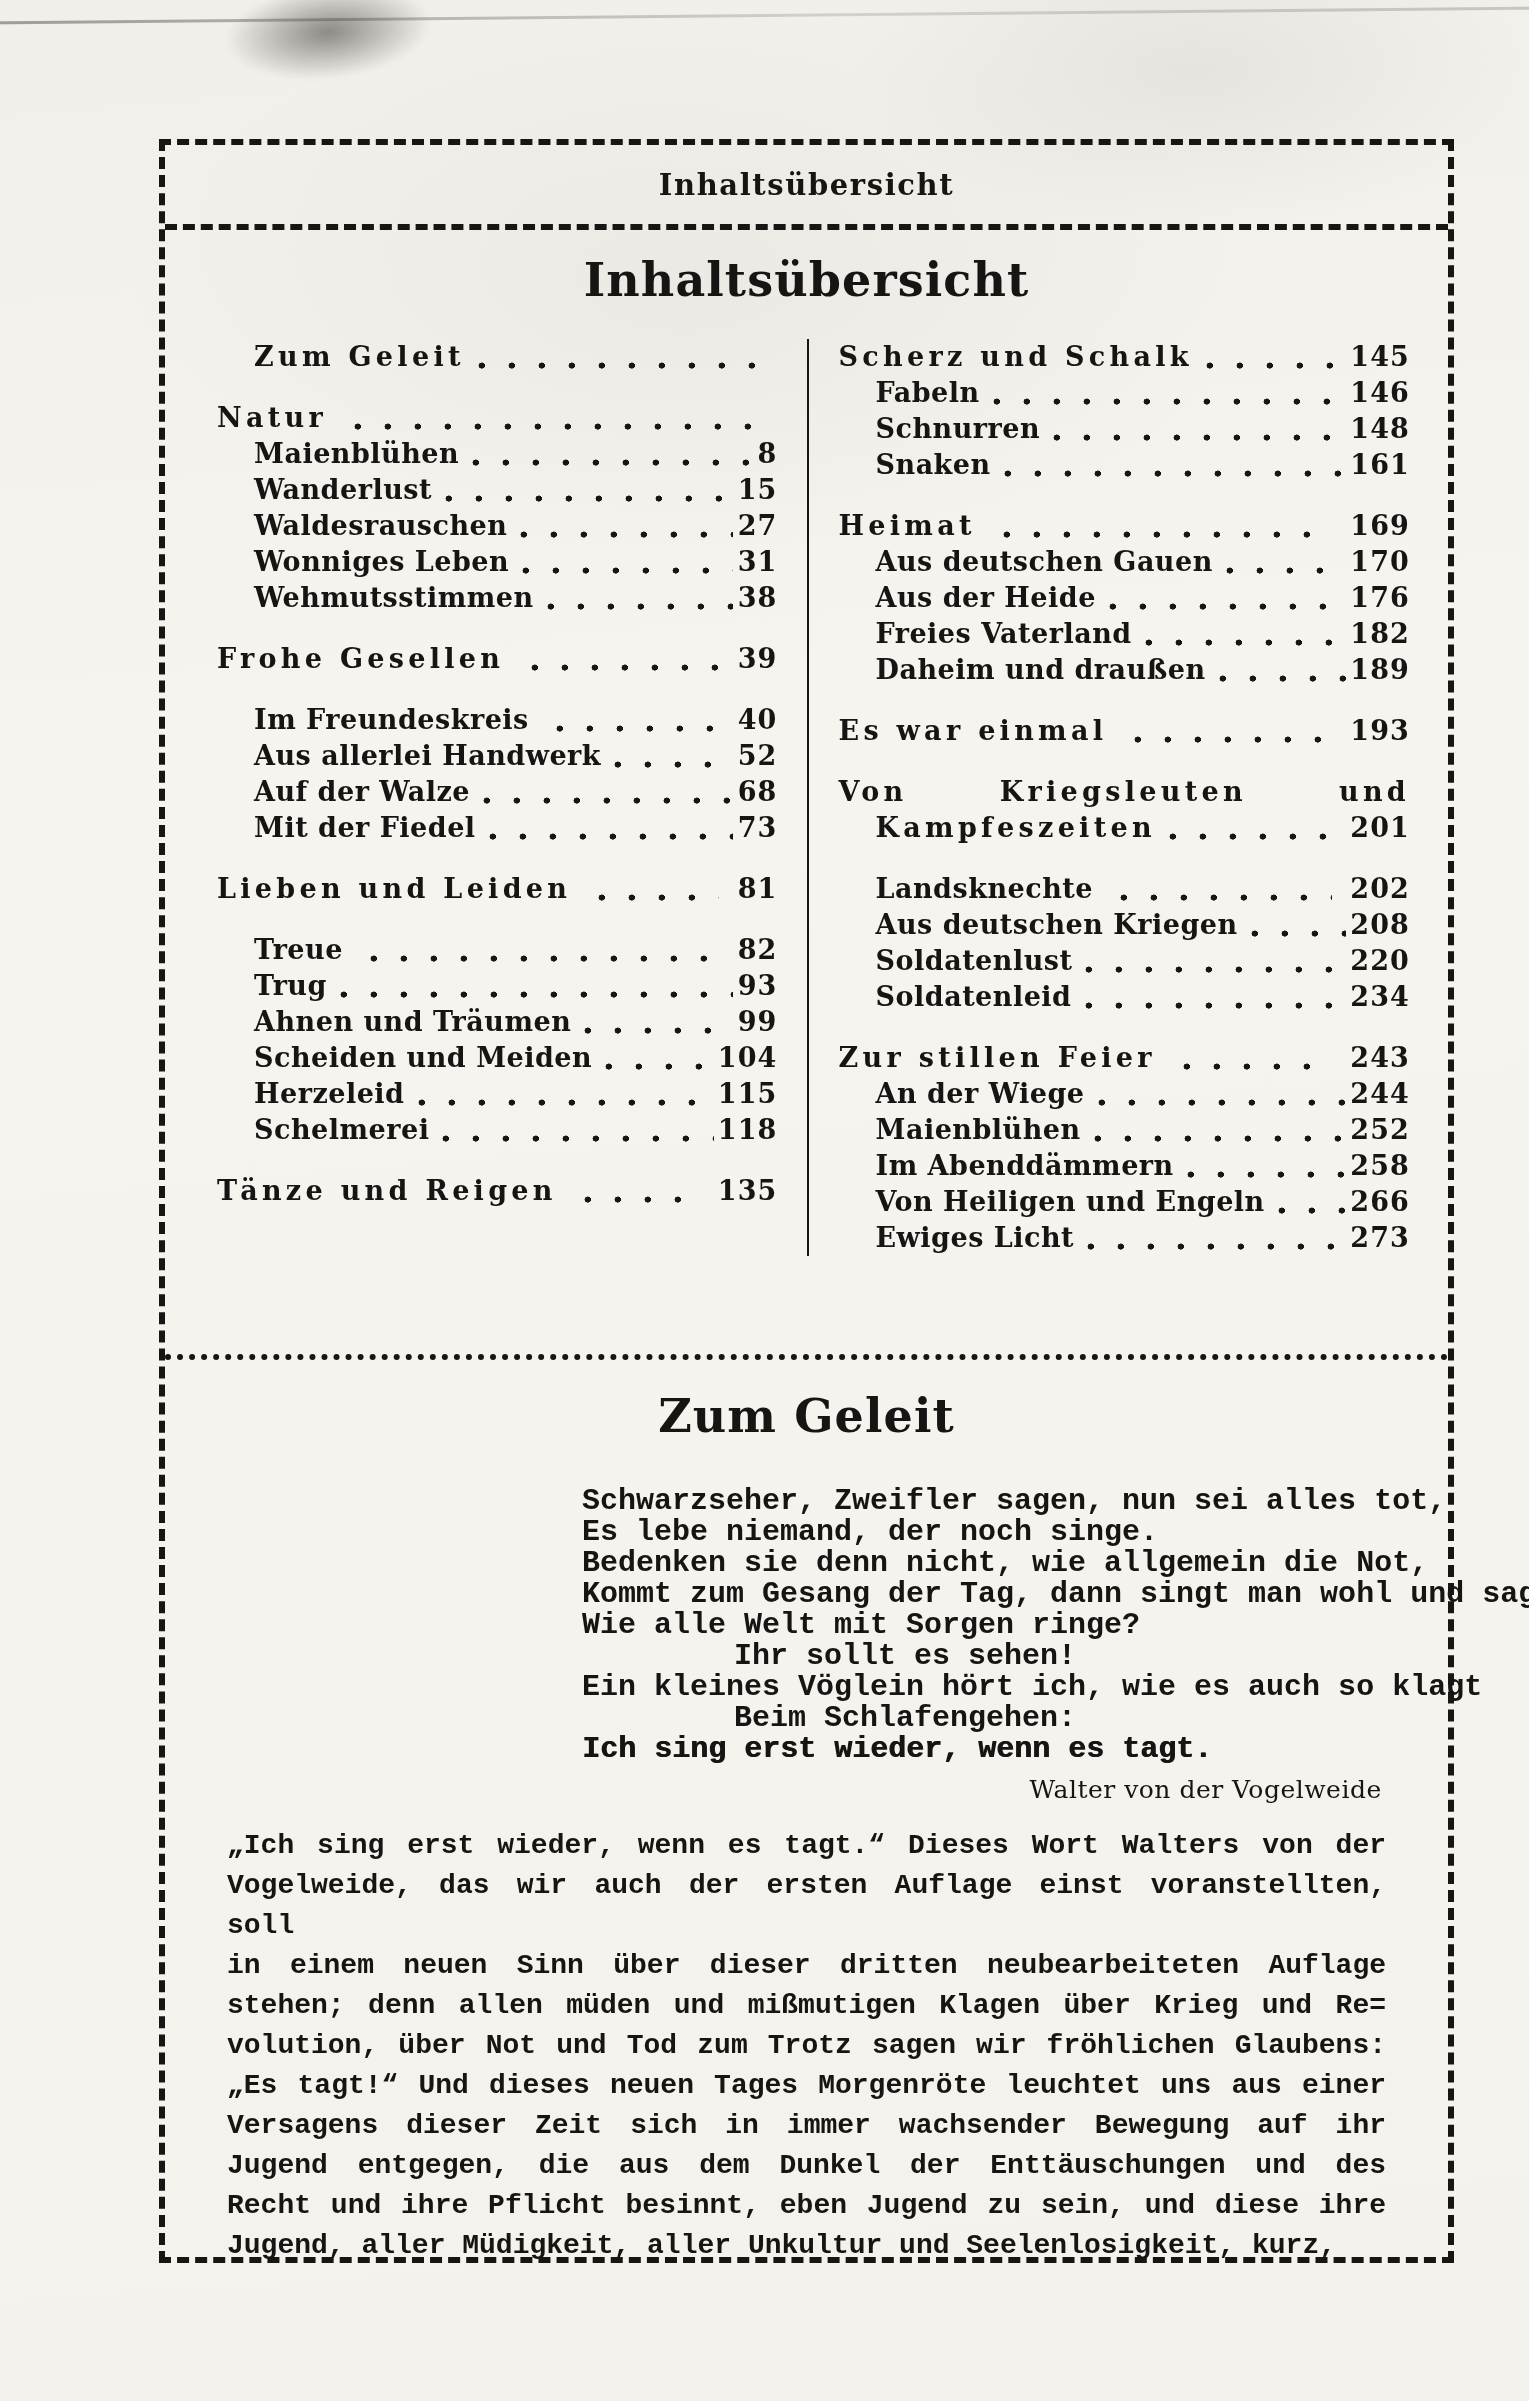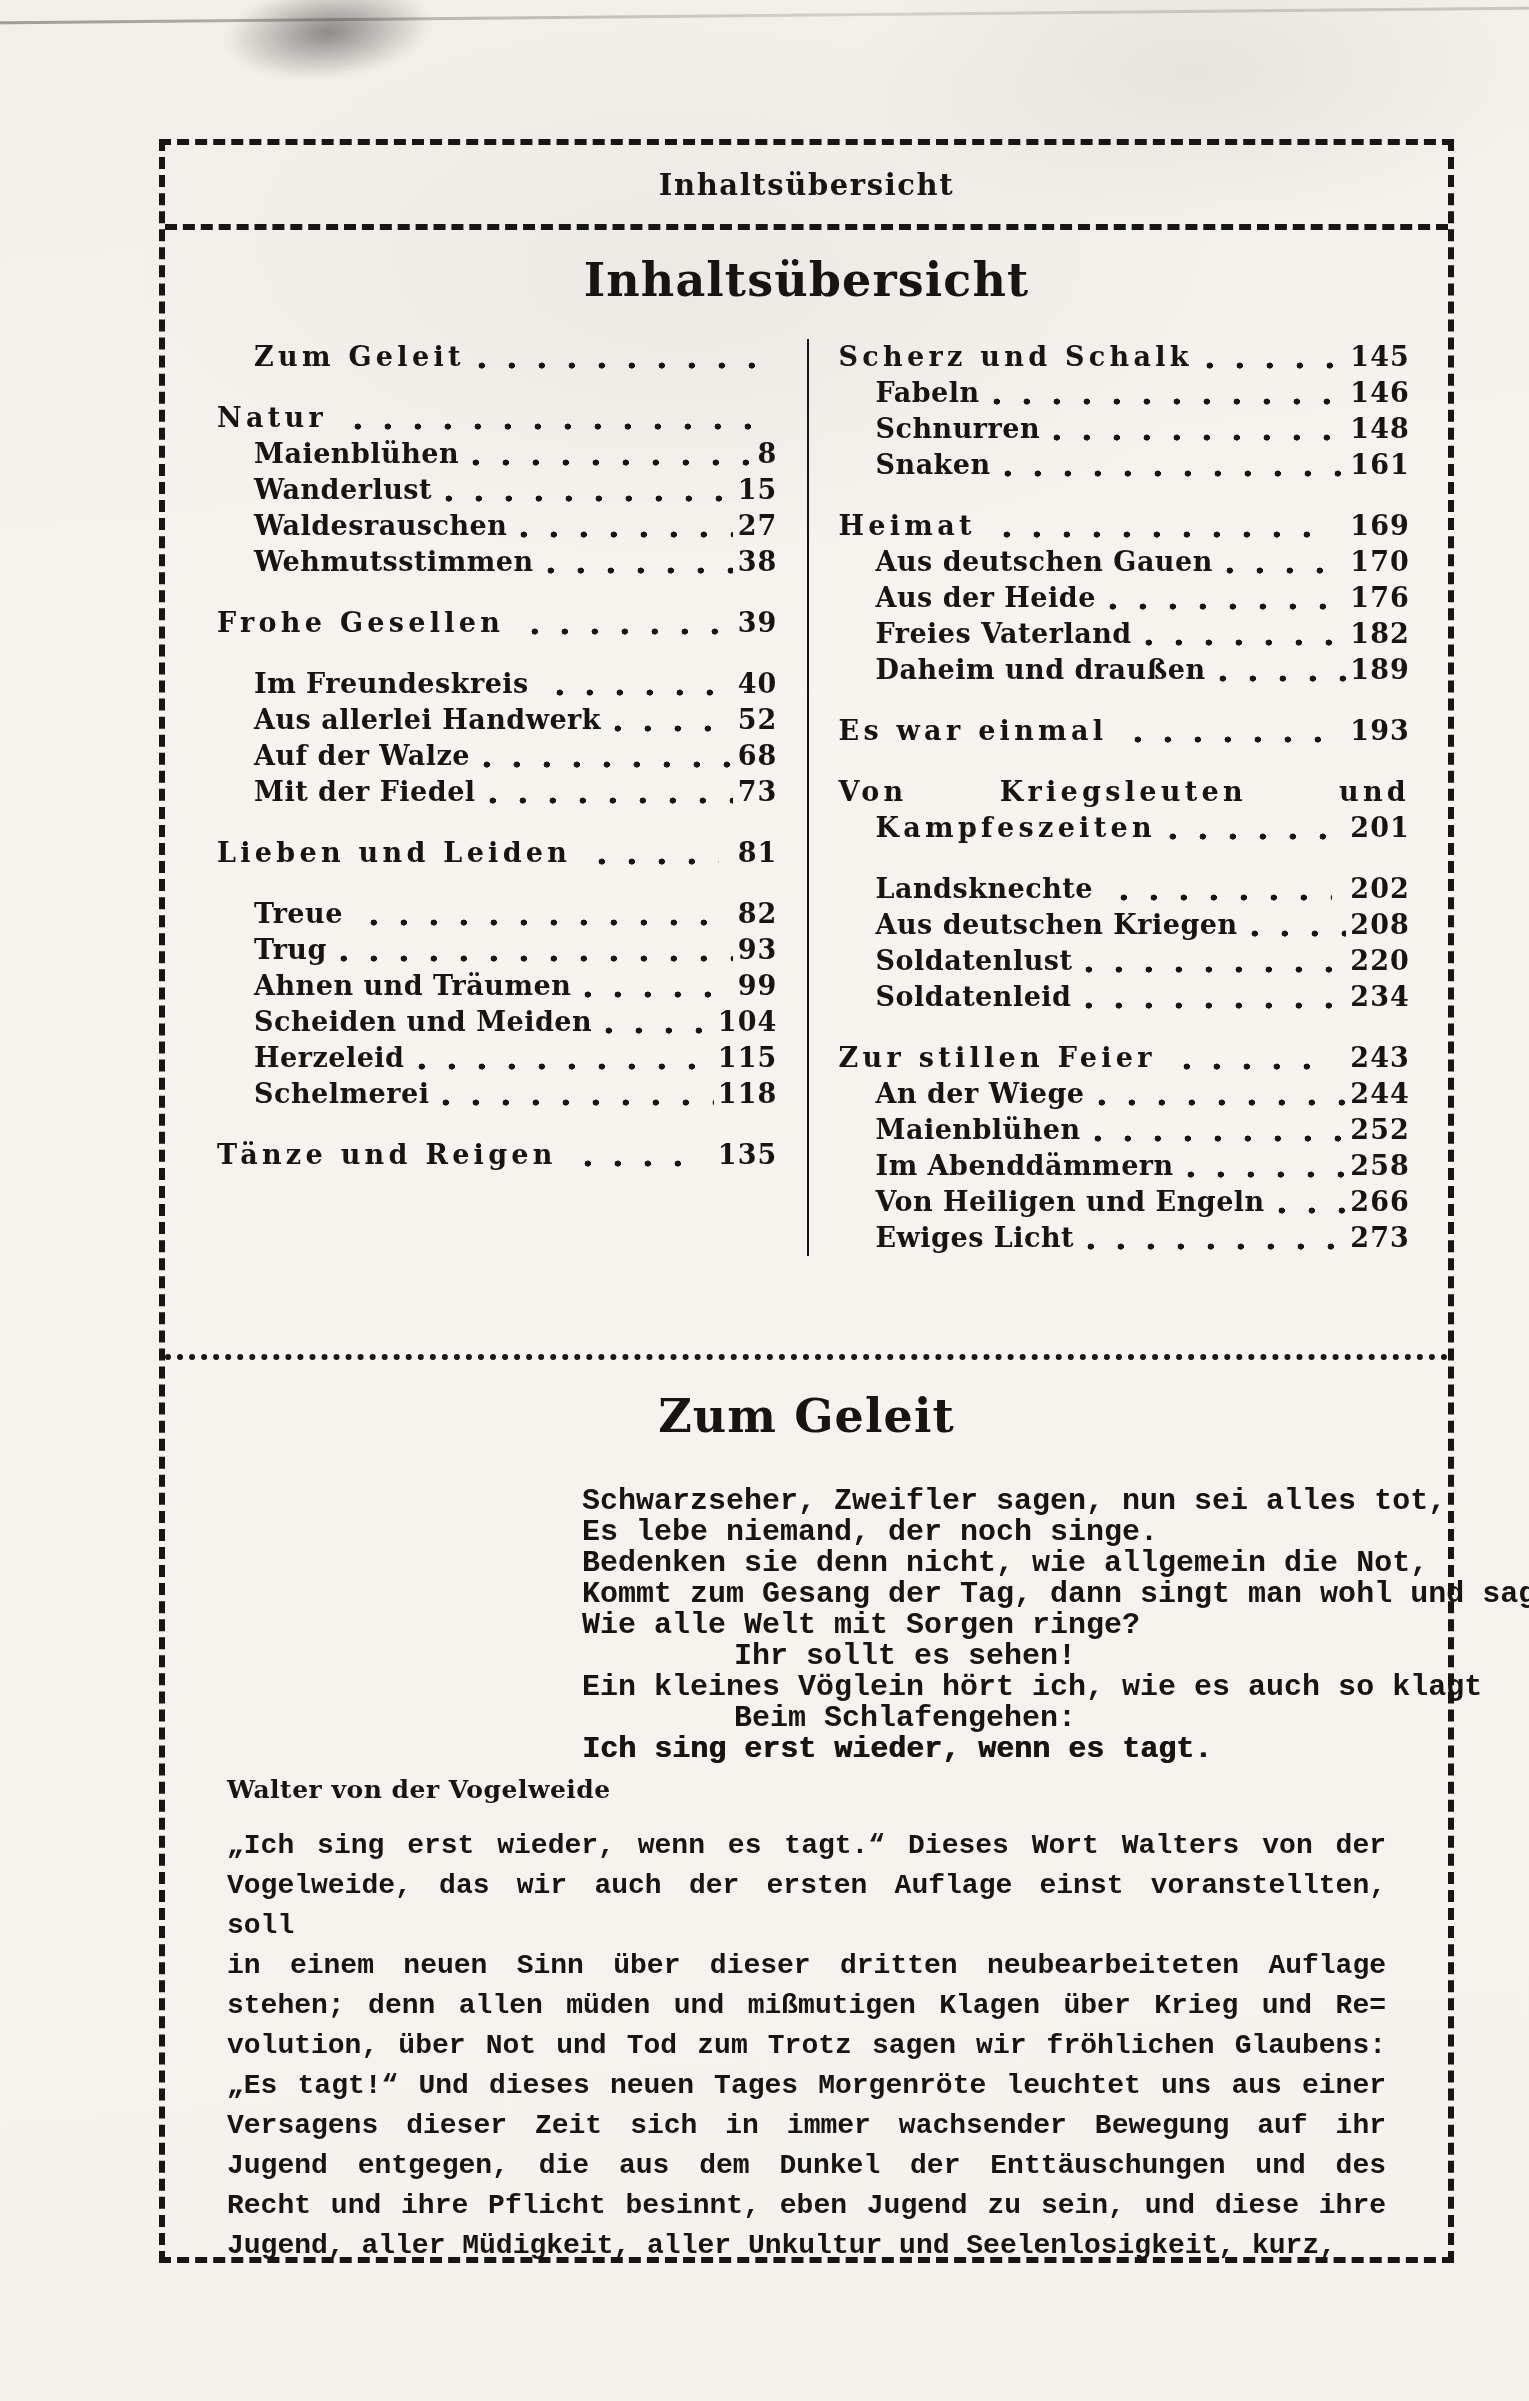--- a/index.html
+++ b/index.html
@@ -64,21 +64,21 @@
   .separator { border-top:6.5px dotted #171614; }
 
   .geleit { padding:0 62px; }
   .geleit-title { margin:29px 0 0; text-align:center; font-size:46px; font-weight:bold; letter-spacing:1.1px; }
 
   .poem { margin:43px 0 0 355px; width:808px; font-size:30px; line-height:31px; font-weight:bold;font-family:Liberation Mono, monospace; }
   .poem-line { white-space:nowrap; }
   .poem-line.center { width:646px; text-align:center; }
   .poem-line.strong { text-shadow:0.7px 0 0 currentColor; }
 
-  .attribution { margin-top:9.7px; padding-right:4.3px; font-size:25px; font-weight:bold; letter-spacing:0.5px; }
+  .attribution { margin-top:9.7px; padding-right:4.3px; text-align:right; font-size:25px; font-weight:normal; letter-spacing:0.5px; }
 
   .prose { margin-top:22.6px; font-size:28px; line-height:40px; font-weight:bold;font-family:Liberation Mono, monospace; }
   .prose-line { text-align:justify; text-align-last:justify; }
   .prose-line.last { text-align-last:left; }
 </style>
 </head>
 <body>
 
 <div class="page">
   <div class="scan-edge-top"></div>
@@ -109,20 +109,25 @@
             </div>
             <div class="toc-row item">
               <span class="toc-label">Wanderlust</span>
               <span class="leader"></span>
               <span class="pagenum">15</span>
             </div>
             <div class="toc-row item">
               <span class="toc-label">Waldesrauschen</span>
               <span class="leader"></span>
               <span class="pagenum">27</span>
+            </div>
+            <div class="toc-row item">
+              <span class="toc-label">Wonniges Leben</span>
+              <span class="leader"></span>
+              <span class="pagenum">31</span>
             </div>
             <div class="toc-row item">
               <span class="toc-label">Wehmutsstimmen</span>
               <span class="leader"></span>
               <span class="pagenum">38</span>
             </div>
             <div class="toc-row section gap">
               <span class="toc-label">Frohe Gesellen</span>
               <span class="leader"></span>
               <span class="pagenum">39</span>

